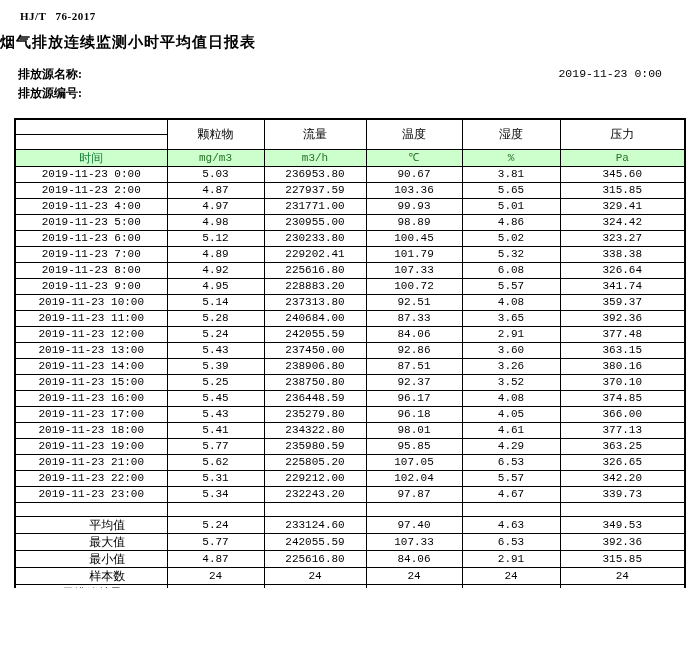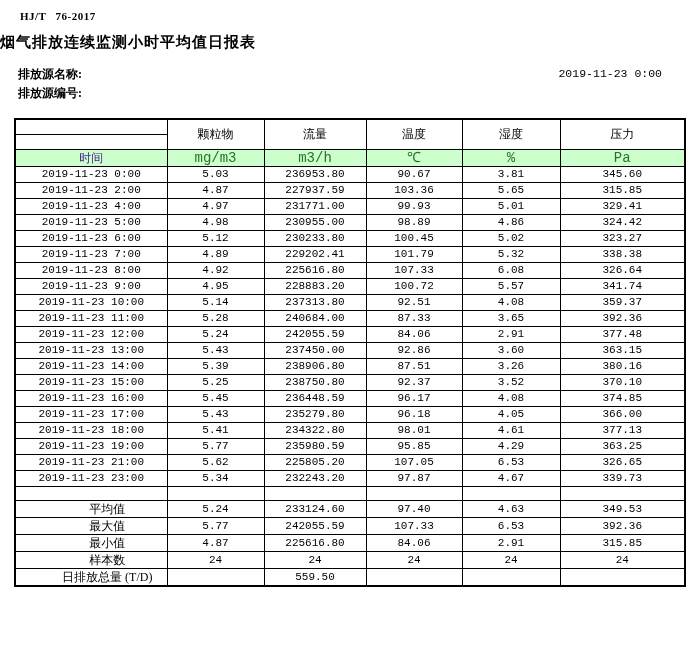--- a/index.html
+++ b/index.html
@@ -11,22 +11,22 @@
   .src-name{position:absolute;left:18px;top:66px;font-size:12px;font-weight:bold;text-align:center;}
   .src-code{position:absolute;left:18px;top:85px;font-size:12px;font-weight:bold;}
   .report-date{position:absolute;right:32px;top:67px;font-size:11.5px;font-family:"Liberation Mono","DejaVu Sans Mono",monospace;}
 
   table.report{position:absolute;left:14px;top:118px;width:670px;border-collapse:collapse;table-layout:fixed;border:2px solid #000;}
   table.report td,table.report th{border:1px solid #000;text-align:center;vertical-align:middle;padding:0;overflow:hidden;white-space:nowrap;}
   tr.col-head-row th{height:28px;font-size:12px;font-weight:normal;}
   td.corner-cell{padding:0;}
   td.corner-cell .half{height:14px;}
   td.corner-cell .half.top{border-bottom:1px solid #000;}
-  tr.unit-row td{height:16px;line-height:16px;background:#ccffcc;font-size:14px;}
-  tr.unit-row td.time-head{font-size:12px;color:#4c1d95;margin-left:23px;}
+  tr.unit-row td{height:16px;line-height:16px;background:#ccffcc;font-size:11px;}
+  tr.unit-row td.time-head{font-size:12px;color:#15803d;margin-left:23px;}
   tr.unit-row td.unit{color:#267326;font-family:"Liberation Mono","DejaVu Sans Mono",monospace;}
   tr.data-row td{height:15px;line-height:15px;font-size:11px;font-family:"Liberation Mono","DejaVu Sans Mono",monospace;}
   tr.blank-row td{height:13px;}
   tr.summary-row td{height:16px;line-height:16px;font-size:11px;font-family:"Liberation Mono","DejaVu Sans Mono",monospace;}
   tr.summary-row td.label{font-family:Liberation Serif, serif;font-size:12px;padding-left:32px;}
 
   .footnote{position:absolute;left:15px;top:620px;font-size:11px;}
   .sign-line{position:absolute;left:0;top:638px;width:100%;height:18px;font-size:12.5px;}
   .sign-line span{position:absolute;top:0;}
   .lbl-unit{left:15px;margin-top:35px;}
@@ -225,20 +225,28 @@
         </tr>
         <tr class="data-row">
           <td class="time-cell">2019-11-23 21:00</td>
           <td>5.62</td>
           <td>225805.20</td>
           <td>107.05</td>
           <td>6.53</td>
           <td>326.65</td>
         </tr>
         <tr class="data-row">
+          <td class="time-cell">2019-11-23 22:00</td>
+          <td>5.31</td>
+          <td>229212.00</td>
+          <td>102.04</td>
+          <td>5.57</td>
+          <td>342.20</td>
+        </tr>
+        <tr class="data-row">
           <td class="time-cell">2019-11-23 23:00</td>
           <td>5.34</td>
           <td>232243.20</td>
           <td>97.87</td>
           <td>4.67</td>
           <td>339.73</td>
         </tr>
         <tr class="blank-row">
           <td></td>
           <td></td>

